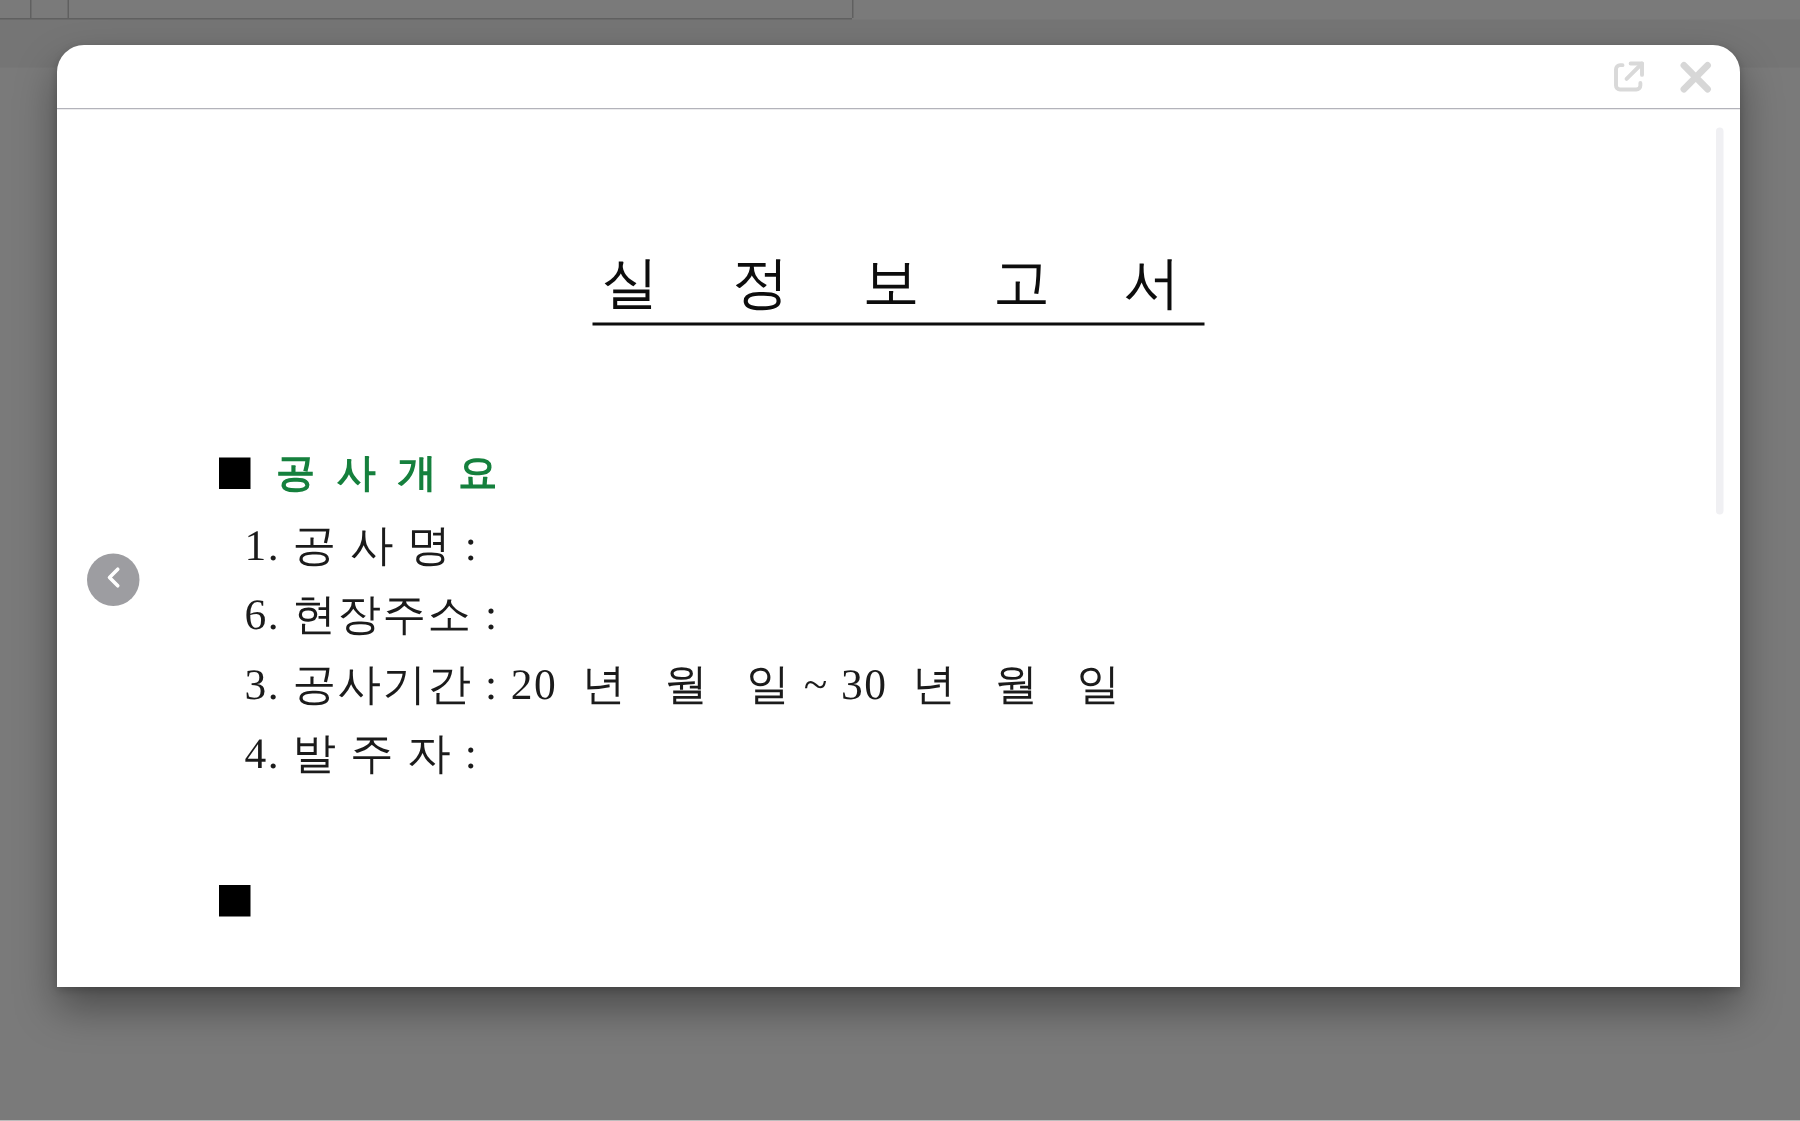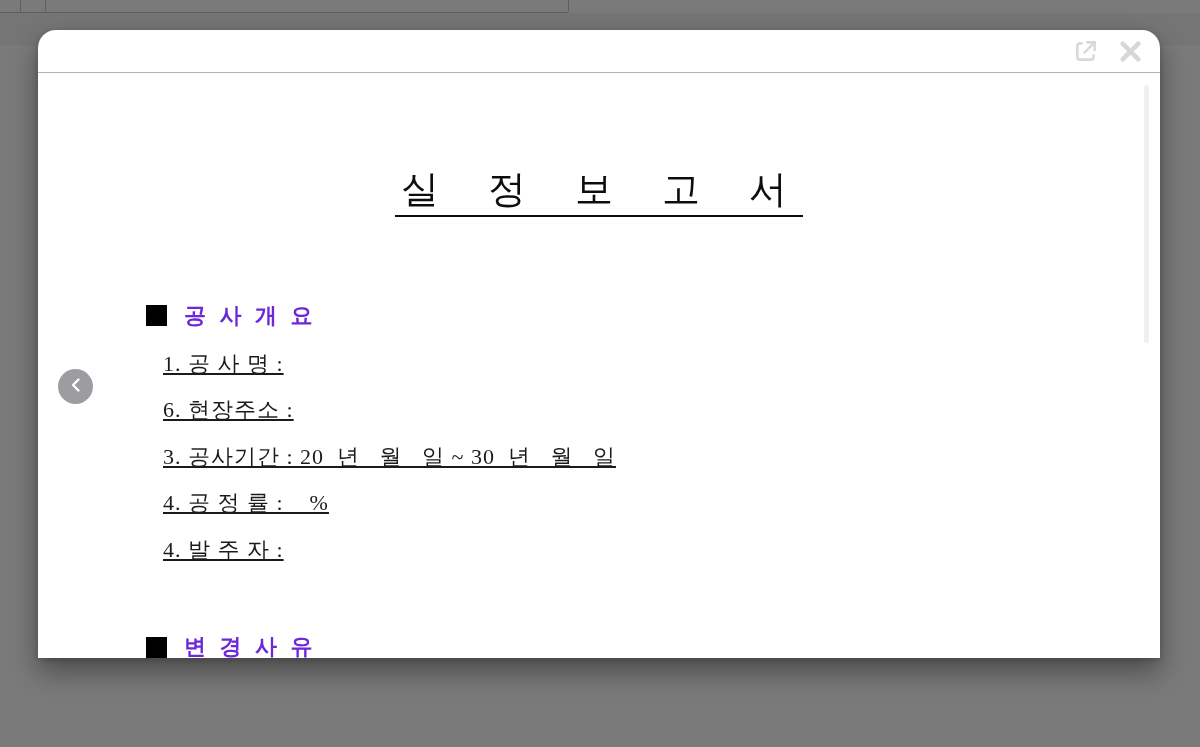--- a/index.html
+++ b/index.html
@@ -82,35 +82,34 @@
     height: 28px;
   }
   .doc-heading.first  { margin-top: 85px; }
   .doc-heading.second { margin-top: 60px; }
   .bullet-square {
     width: 21px; height: 21px;
     background: #000000;
     flex: 0 0 auto;
   }
   .heading-text {
-    font-size: 22px;
+    font-size: 26px;
     font-weight: 700;
     letter-spacing: 4px;
     white-space: pre;
-    color: #6d28d9;
+    color: #15803d;
   }
 
   .doc-items { margin-top: 11px; padding-left: 17px; }
   .doc-line {
-    font-size: 22px;
+    font-size: 29px;
     line-height: 46.5px;
     letter-spacing: 1px;
     white-space: pre;
     color: #1b1b1b;
-    text-decoration: underline;
   }
 
   
   .page-badge {
     position: absolute;
     left: 50%; top: 640px;
     transform: translateX(-50%);
     min-width: 62px; height: 27px;
     padding: 0 14px;
     border-radius: 14px;
@@ -188,27 +187,25 @@
 
       <div class="doc-heading first">
         <span class="bullet-square"></span>
         <span class="heading-text">공 사 개 요</span>
       </div>
 
       <div class="doc-items">
         <div class="doc-line">1. 공 사 명 :</div>
         <div class="doc-line">6. 현장주소 :</div>
         <div class="doc-line">3. 공사기간 : 20  년   월   일 ~ 30  년   월   일</div>
-        <div class="doc-line">4. 공 정 률 :    %</div>
         <div class="doc-line">4. 발 주 자 :</div>
       </div>
 
       <div class="doc-heading second">
         <span class="bullet-square"></span>
-        <span class="heading-text">변 경 사 유</span>
       </div>
 
     </div>
   </div>
 
   <div class="page-badge">2/2</div>
 
   <div class="scroll-thumb"></div>
 
 </div>

